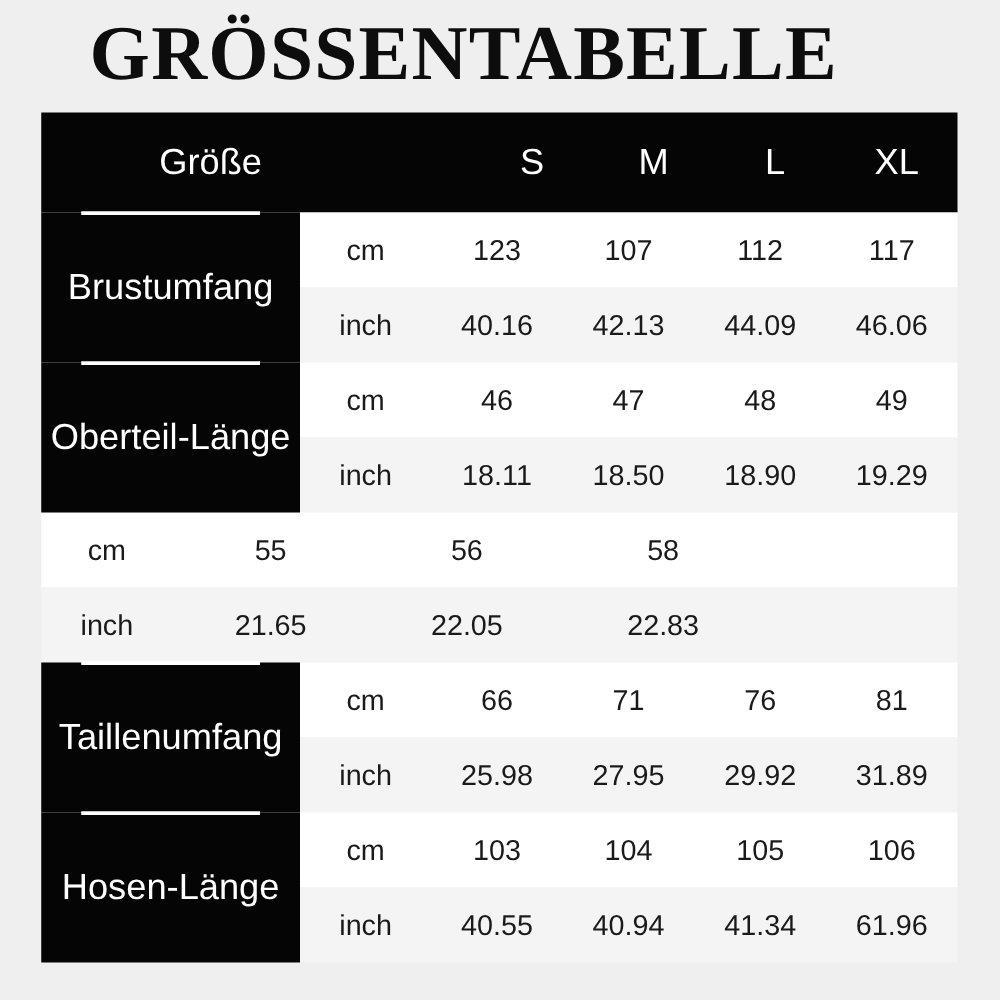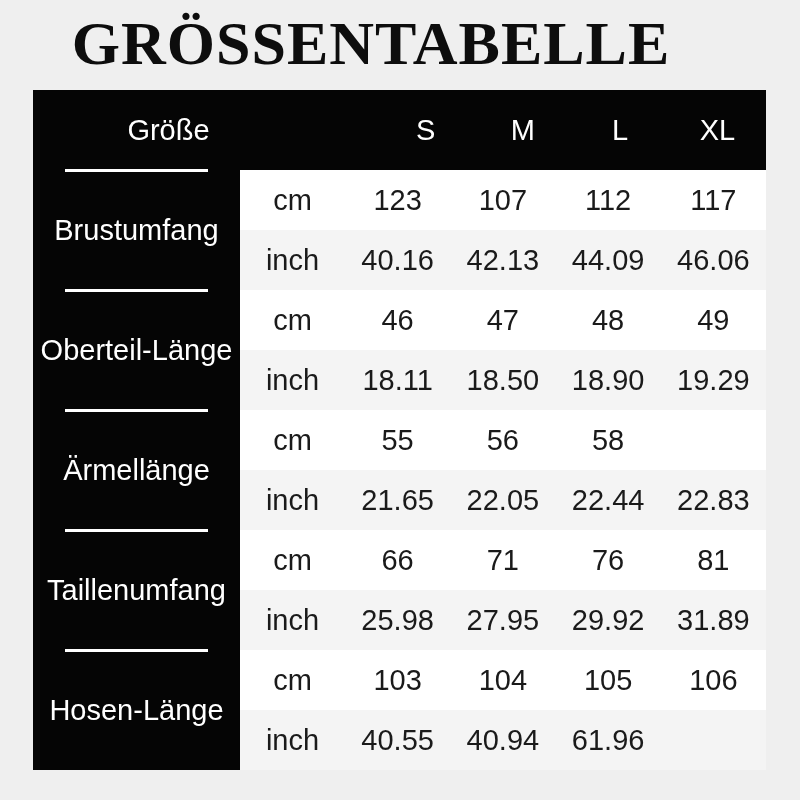--- a/index.html
+++ b/index.html
@@ -77,21 +77,21 @@
   .data-row {
     display: grid;
     grid-template-columns: 105px repeat(4, 1fr);
     height: 60px;
     align-items: center;
   }
   .data-row.cm-row { background: var(--row-bg); }
   .data-row.inch-row { background: var(--row-alt-bg); }
   .data-row > div {
     text-align: center;
-    font-size: 29px;
+    font-size: 23px;
     color: var(--text-dark);
     white-space: nowrap;
   }
 </style>
 </head>
 <body>
 
 <div class="page">
 
   <h1 class="title">GRÖSSENTABELLE</h1>
@@ -141,33 +141,31 @@
           <div>inch</div>
           <div>18.11</div>
           <div>18.50</div>
           <div>18.90</div>
           <div>19.29</div>
         </div>
       </div>
     </div>
 
     <div class="group">
-      <div class="label-cell">Ärmellänge</div>
       <div class="group-rows">
         <div class="data-row cm-row">
           <div>cm</div>
           <div>55</div>
           <div>56</div>
           <div>58</div>
         </div>
         <div class="data-row inch-row">
           <div>inch</div>
           <div>21.65</div>
           <div>22.05</div>
-          <div>22.44</div>
           <div>22.83</div>
         </div>
       </div>
     </div>
 
     <div class="group">
       <div class="label-cell">Taillenumfang</div>
       <div class="group-rows">
         <div class="data-row cm-row">
           <div>cm</div>
@@ -193,19 +191,20 @@
           <div>cm</div>
           <div>103</div>
           <div>104</div>
           <div>105</div>
           <div>106</div>
         </div>
         <div class="data-row inch-row">
           <div>inch</div>
           <div>40.55</div>
           <div>40.94</div>
+          <div>41.34</div>
           <div>61.96</div>
         </div>
       </div>
     </div>
 
   </div>
 </div>
 
 </body></html>

